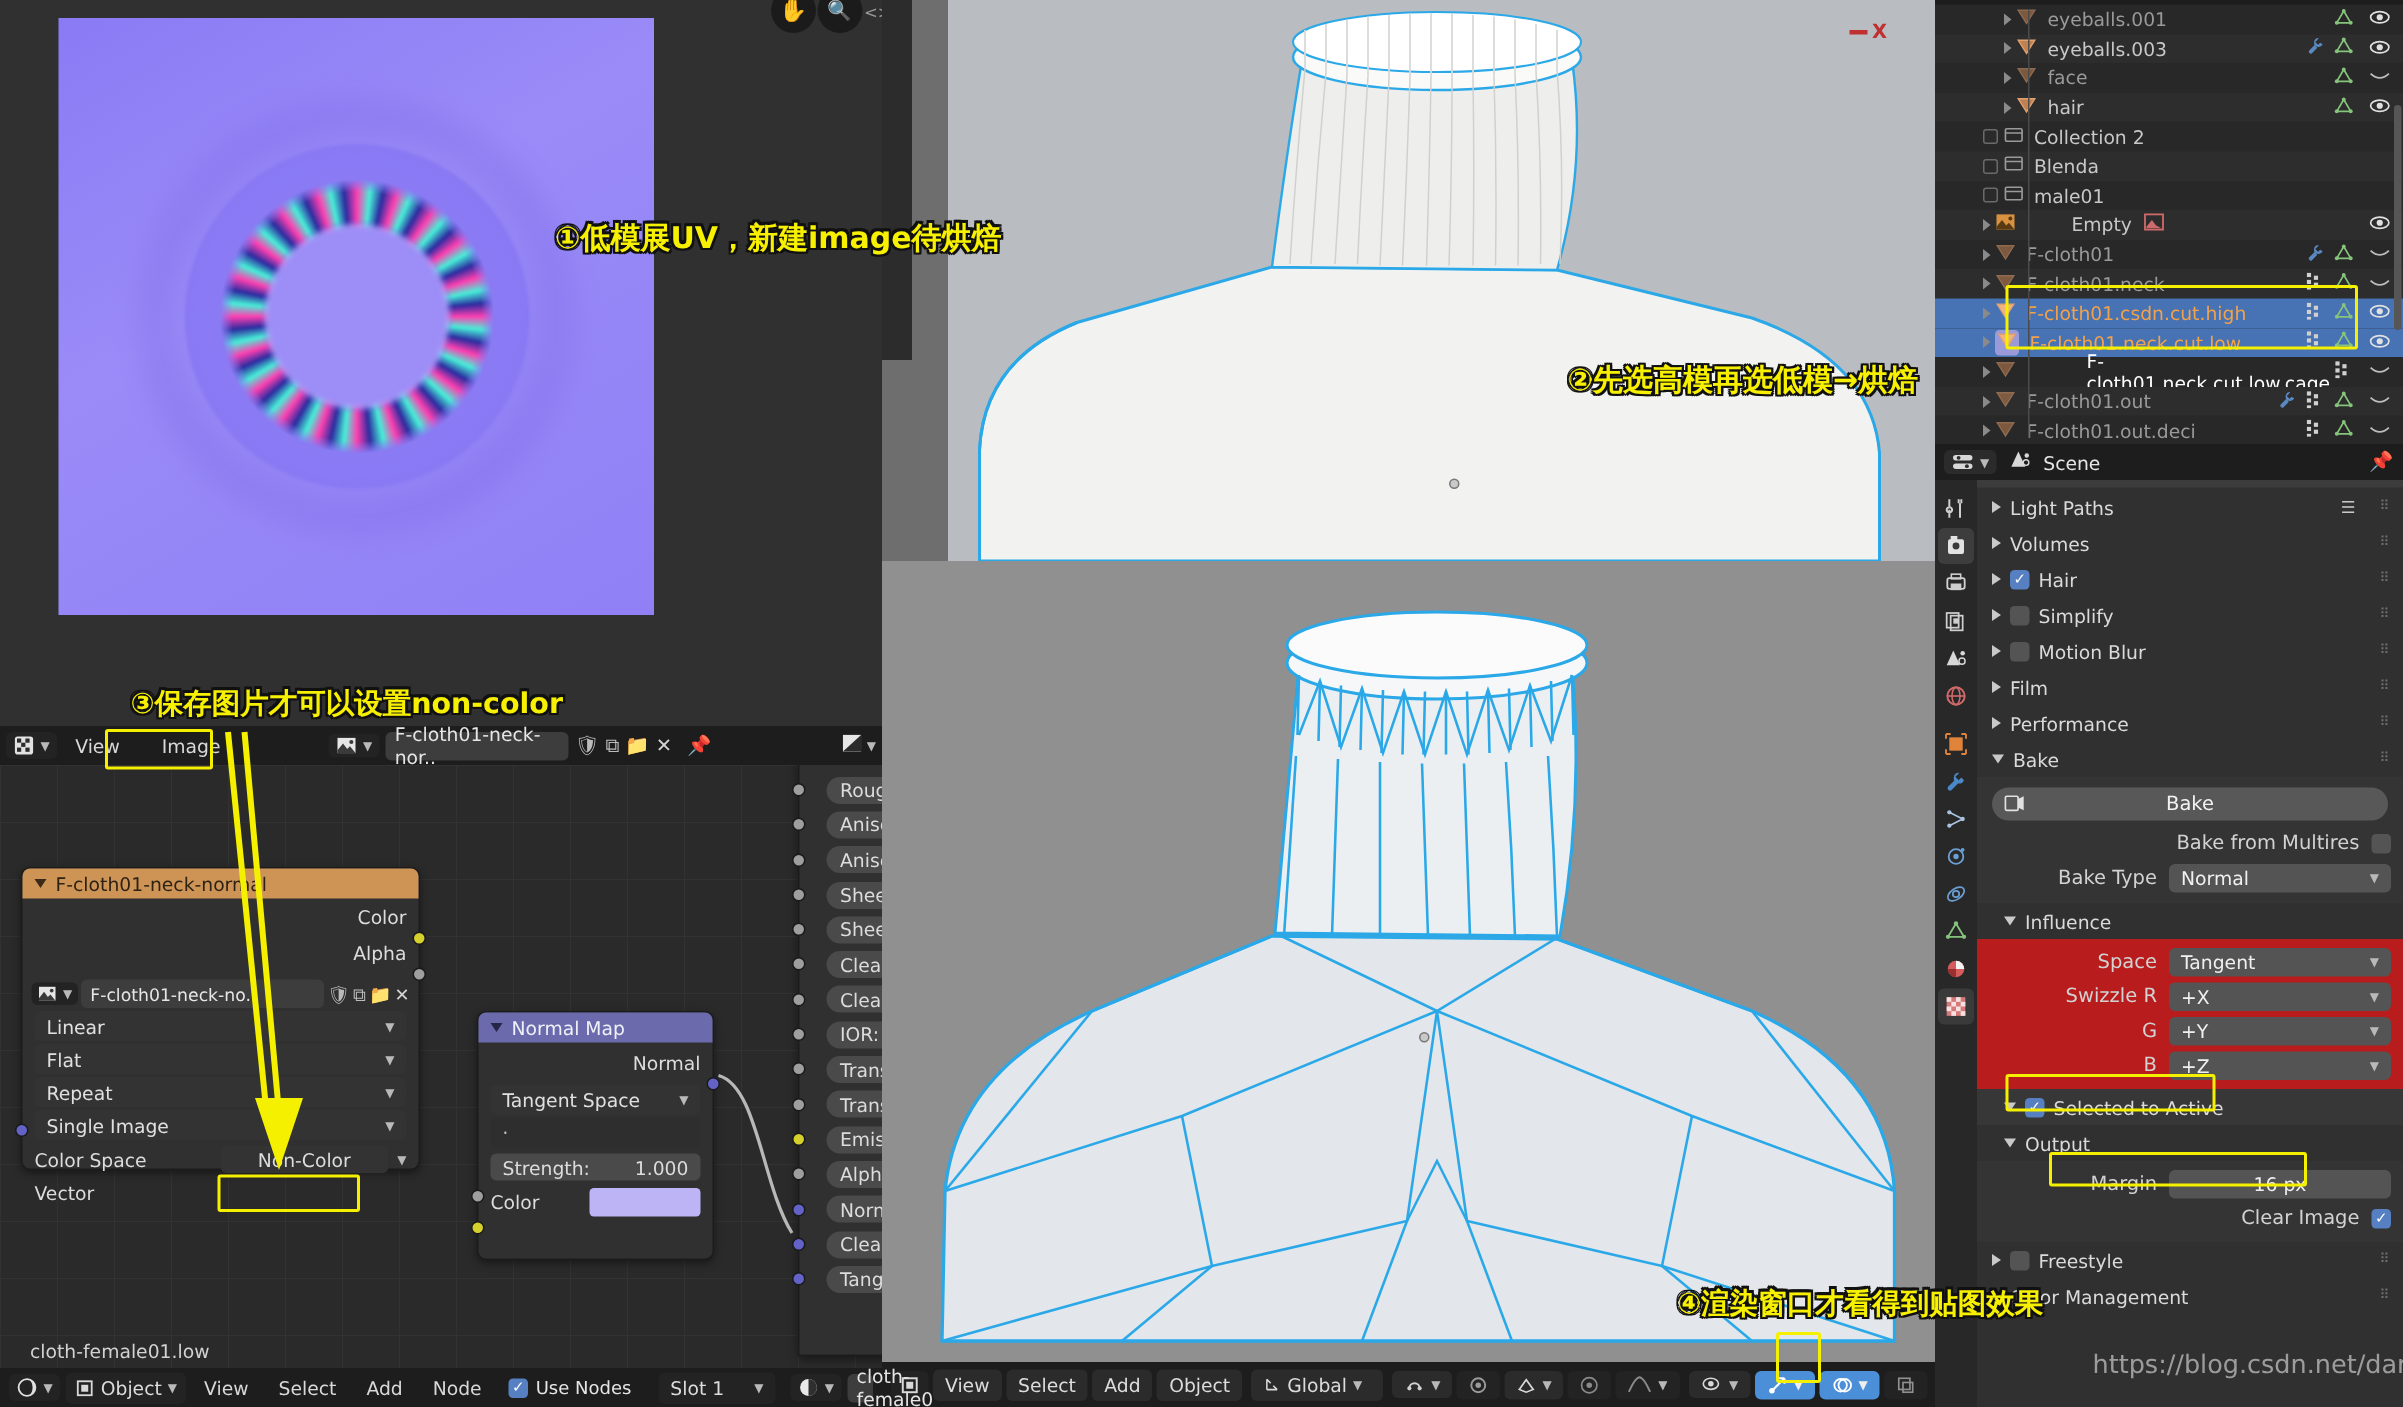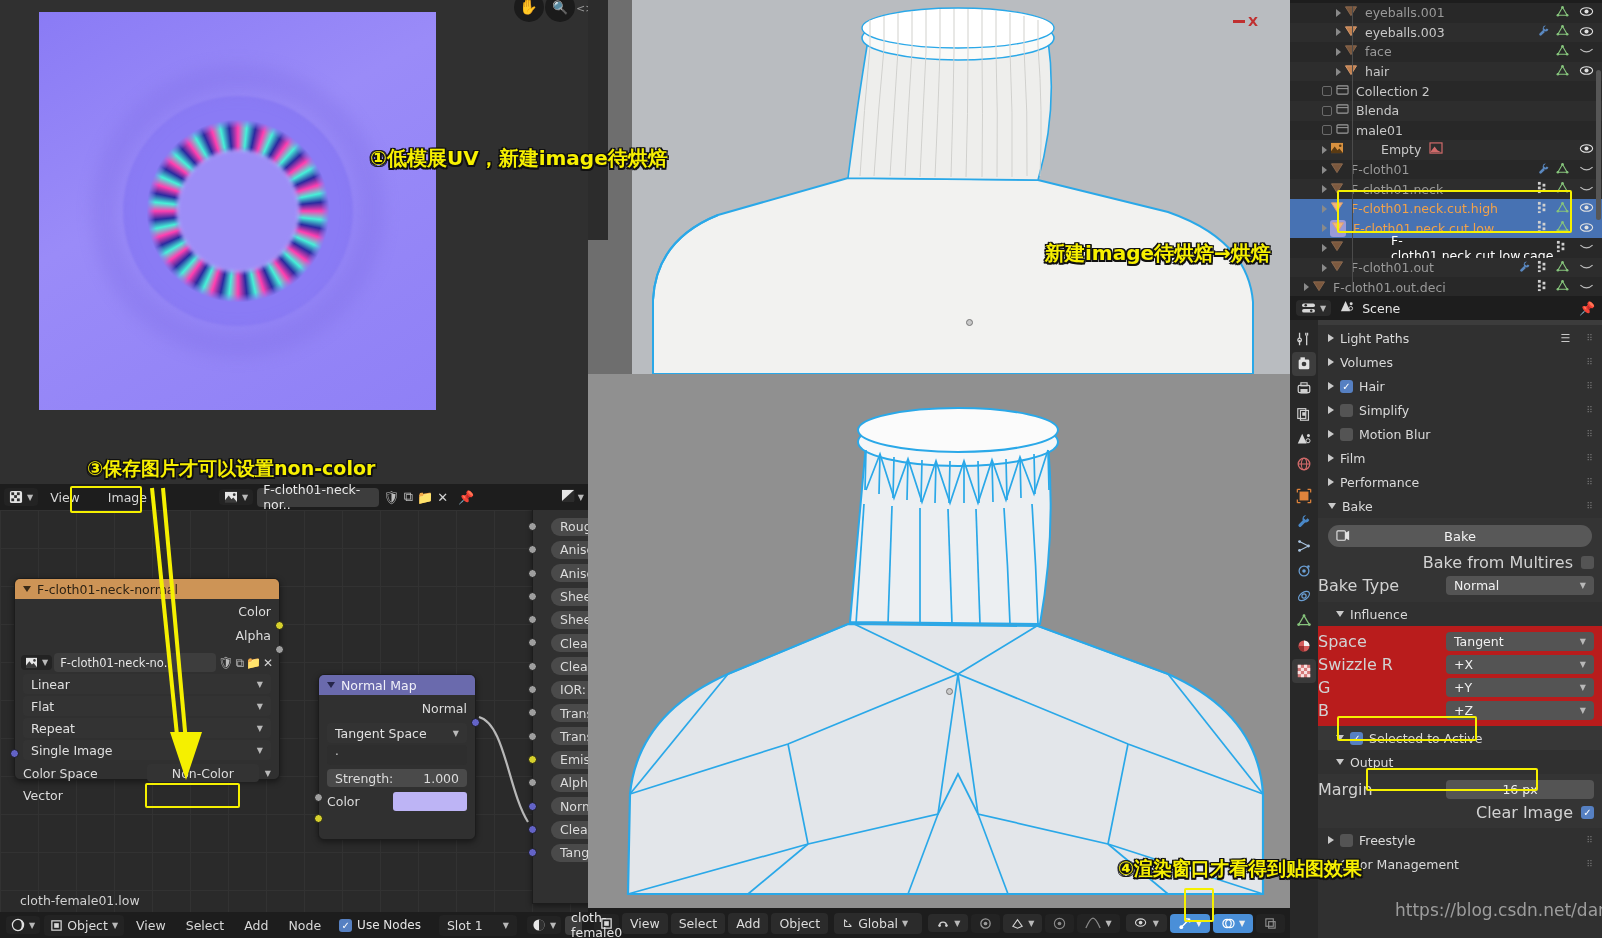--- a/index.html
+++ b/index.html
@@ -49,21 +49,21 @@
   #tabcol { position:absolute; left:0; top:24px; width:28px; bottom:0; background:#282828; padding-top:6px; }
   .tab { width:24px;height:24px;margin:1px auto; border-radius:4px; display:flex;align-items:center;justify-content:center; }
   .tab.active { background:#3d3d3d; }
   #propbody { position:absolute; left:28px; top:24px; right:0; bottom:0; background:#303030; overflow:hidden; }
   .panel-hdr { height:24px; display:flex; align-items:center; gap:6px; padding-left:10px; color:#dadada; font-size:12.5px; }
   .panel-hdr.boxed { background:#373737; }
   .tri-r { width:0;height:0;border-top:4px solid transparent;border-bottom:4px solid transparent;border-left:6px solid #c9c9c9; }
   .tri-d { width:0;height:0;border-left:4px solid transparent;border-right:4px solid transparent;border-top:6px solid #c9c9c9; }
   .dots { margin-left:auto; margin-right:8px; color:#6f6f6f; font-size:9px; letter-spacing:1px; line-height:5px;}
   .prow { display:flex; align-items:center; height:21px; margin:2px 8px 2px 0; gap:8px; }
-  .plabel { color:#d2d2d2; font-size:16px; }
+  .plabel { text-align:right; color:#d2d2d2; font-size:13px; }
   .pval { background:#545454; border-radius:4px; height:19px; flex:1; display:flex; align-items:center; padding:0 8px; color:#f0f0f0; font-size:12.5px; }
   .pval.center { justify-content:center; }
   .pcheck { width:13px;height:13px;border-radius:3px;background:#5680c2;display:flex;align-items:center;justify-content:center;color:#fff;font-size:10px;}
   .pcheck.off{background:#545454;}
   .bigbtn { margin:5px 10px; height:22px; background:#585858; border-radius:11px; display:flex;align-items:center;justify-content:center; color:#f2f2f2; font-size:13px; position:relative;}
 
   
   #shader { position:absolute; left:0; top:484px; width:588px; height:454px; background:#1d1d1d; }
   #sh-hdr { height:26px; background:#1d1d1d; display:flex; align-items:center; gap:4px; padding:0 4px; position:relative;}
   #sh-canvas { position:absolute; left:0; top:26px; width:588px; height:402px; background:#2a2a2a;
@@ -449,21 +449,21 @@
             <span style="margin-left:4px;"><svg width="15" height="11" viewBox="0 0 16 11">
                 <path d="M1.5,4 Q8,10 14.5,4" fill="none" stroke="#bdbdbd" stroke-width="1.3"></path>
               </svg></span>
           </span>
         </div>
         <div class="ol-row sel" style="padding-left: 32px;">
           <span class="arrow"></span>
           <span style="margin-right:5px;opacity:1;"><svg width="14" height="12" viewBox="0 0 15 13">
               <path d="M1.5,2 L13.5,2 L7.5,11.5 Z" fill="#f0b480" stroke="#e0a070" stroke-width="1"></path>
             </svg></span>
-          <span class="ol-name" style="color:#f2a24a;">F-cloth01.neck.cut.high</span>
+          <span class="ol-name" style="color:#f2a24a;">F-cloth01.csdn.cut.high</span>
           <span class="disc">
             <span><svg width="13" height="13" viewBox="0 0 14 14">
                 <g fill="#d0d0d0">
                   <rect x="1" y="1" width="3" height="3"></rect>
                   <rect x="6" y="3" width="3" height="3"></rect>
                   <rect x="1" y="6" width="3" height="3"></rect>
                   <rect x="6" y="8" width="3" height="3"></rect>
                   <rect x="1" y="11" width="3" height="2"></rect>
                 </g>
               </svg></span>
@@ -551,21 +551,21 @@
                 <path d="M7,2.5 L12,11 L2,11 Z" fill="none" stroke="#86c47c" stroke-width="1.2"></path>
                 <circle cx="7" cy="2.5" r="1.4" fill="#86c47c"></circle>
                 <circle cx="12" cy="11" r="1.4" fill="#86c47c"></circle>
                 <circle cx="2" cy="11" r="1.4" fill="#86c47c"></circle>
               </svg></span>
             <span style="margin-left:4px;"><svg width="15" height="11" viewBox="0 0 16 11">
                 <path d="M1.5,4 Q8,10 14.5,4" fill="none" stroke="#bdbdbd" stroke-width="1.3"></path>
               </svg></span>
           </span>
         </div>
-        <div class="ol-row" style="padding-left: 14px;">
+        <div class="ol-row" style="padding-left: 32px;">
           <span class="arrow"></span>
           <span style="margin-right:5px;opacity:0.55;"><svg width="14" height="12" viewBox="0 0 15 13">
               <path d="M1.5,2 L13.5,2 L7.5,11.5 Z" fill="#c08050" stroke="#e0a070" stroke-width="1"></path>
             </svg></span>
           <span class="ol-name" style="color:#9a9a9a;">F-cloth01.out.deci</span>
           <span class="disc">
             <span><svg width="13" height="13" viewBox="0 0 14 14">
                 <g fill="#d0d0d0">
                   <rect x="1" y="1" width="3" height="3"></rect>
                   <rect x="6" y="3" width="3" height="3"></rect>
@@ -1119,19 +1119,19 @@
 
   <svg style="position:absolute;left:130px;top:480px;width:130px;height:330px;pointer-events:none;">
     <path d="M22,8 L48,265" stroke="#f5f000" stroke-width="4" fill="none"></path>
     <path d="M33,8 L56,262" stroke="#f5f000" stroke-width="4" fill="none"></path>
     <path d="M40,252 L72,252 L56,300 Z" fill="#f5f000"></path>
   </svg>
 
   <div class="yellowbox" style="left:1184px;top:888px;width:30px;height:34px;"></div>
 
   <div class="anno" style="left:370px;top:145px;font-size:20px;">①低模展UV，新建image待烘焙</div>
-  <div class="anno" style="left:1045px;top:240px;font-size:20px;">新建image待烘焙→烘焙</div>
+  <div class="anno" style="left:1045px;top:240px;font-size:20px;">②先选高模再选低模→烘焙</div>
   <div class="anno" style="left:87px;top:456px;font-size:19px;">③保存图片才可以设置non-color</div>
   <div class="anno" style="left:1118px;top:856px;font-size:19px;">④渲染窗口才看得到贴图效果</div>
 
   <div style="position:absolute;left:1395px;top:900px;color:#a6a6a6;font-size:17px;opacity:.92;">https://blog.csdn.net/danad</div>
 
 </div>
 
 </body></html>

